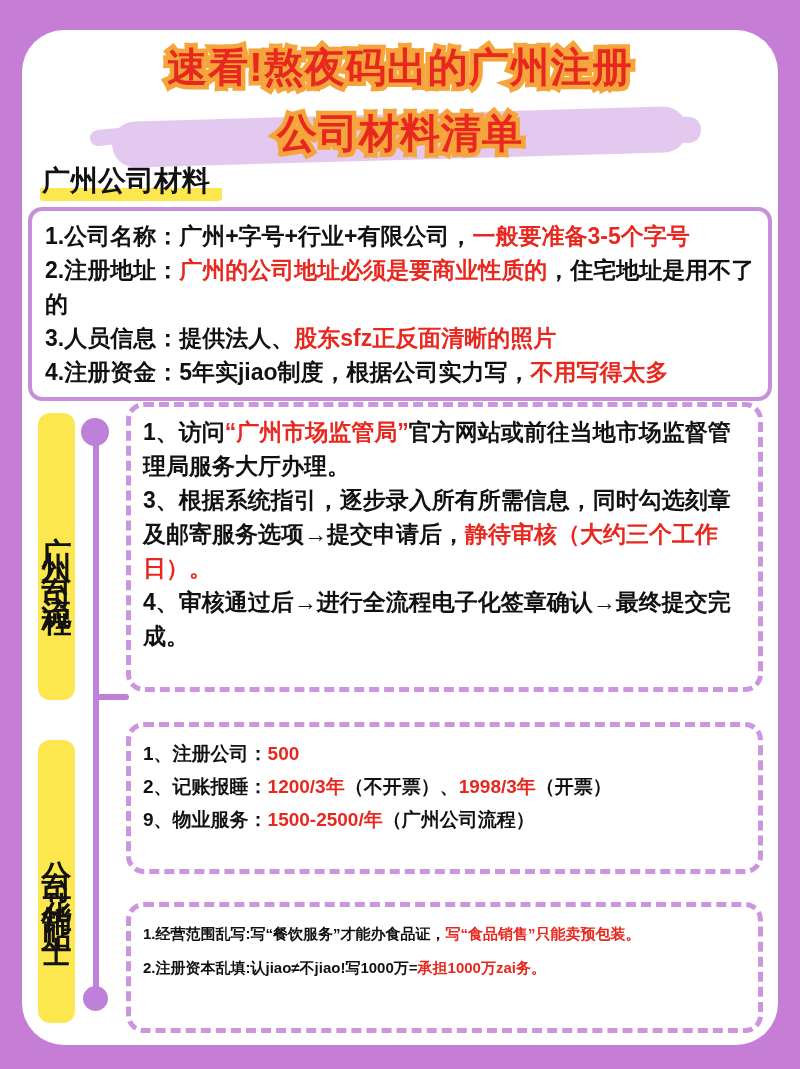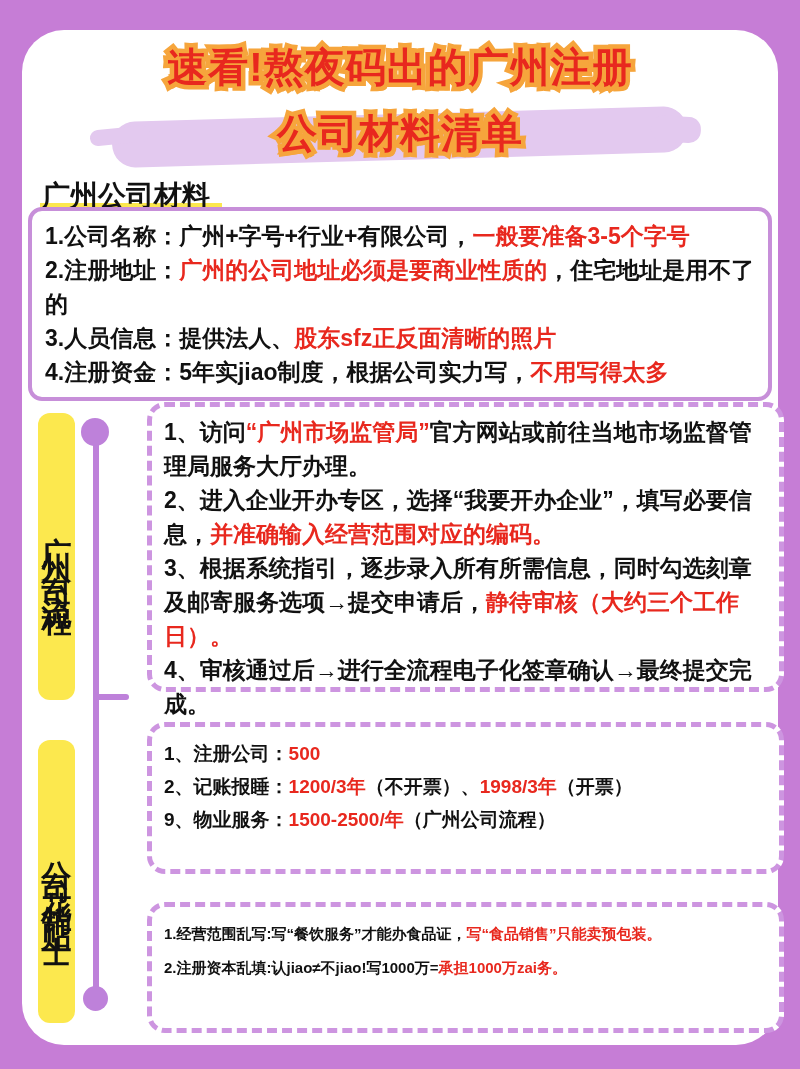--- a/index.html
+++ b/index.html
@@ -42,21 +42,21 @@
     background:#e3c9ef; border-radius:8px; transform:rotate(-4deg);
   }
   .brush:after {
     content:""; position:absolute; right:-14px; top:10px; width:50px; height:26px;
     background:#e3c9ef; border-radius:12px; transform:rotate(5deg);
   }
 
   
   .m-heading {
     position:absolute; left:18px; top:132px;
-    font-size:28px; font-weight:900; color:#111;margin-top:15px;
+    font-size:28px; font-weight:900; color:#111;
   }
   .m-heading .hl {
     background:linear-gradient(to top, #fce84e 36%, transparent 36%);
     padding:0 12px 5px 2px; border-radius:3px;
   }
 
   
   .m-box {
     position:absolute; left:6px; top:177px; width:744px;
     border:4px solid #c78fd9; border-radius:14px; background:#fff;
@@ -86,21 +86,21 @@
   .tl-dot { position:absolute; background:#be81da; border-radius:50%; }
   .tl-dot-top { left:59px; top:388px; width:28px; height:28px; }
   .tl-dot-bottom { left:61px; top:956px; width:25px; height:25px; }
   .tl-tick {
     position:absolute; left:74px; top:664px; width:33px; height:6px;
     background:#be81da; border-radius:3px;
   }
 
   
   .dash-box {
-    position:absolute; left:125px; width:637px;
+    position:absolute; left:104px; width:637px;
     border:5px dashed #cd95e0; border-radius:18px; background:#fff;
     color:#111; font-weight:700;
   }
   .flow-box { top:372px; height:290px; padding:8px 12px; font-size:23px; line-height:34px; }
   .cost-box { top:692px; height:152px; padding:10px 12px; font-size:19px; line-height:33px; }
   .tips-box { top:872px; height:131px; padding:10px 12px; font-size:15px; line-height:34px; }
 
   .red { color:#e8281e;margin-top:48px; }
 </style>
 </head>
@@ -139,21 +139,20 @@
       <span>公司花销贴士</span>
     </div>
 
     <div class="tl-line"></div>
     <div class="tl-dot tl-dot-top"></div>
     <div class="tl-dot tl-dot-bottom"></div>
     <div class="tl-tick"></div>
 
     <div class="dash-box flow-box">
       <div class="step"><span>1、访问</span><span class="red">“广州市场监管局”</span><span>官方网站或前往当地市场监督管理局服务大厅办理。</span></div>
-      <div class="step"><span>2、进入企业开办专区，选择“我要开办企业”，填写必要信息，</span><span class="red">并准确输入经营范围对应的编码。</span></div>
       <div class="step"><span>3、根据系统指引，逐步录入所有所需信息，同时勾选刻章及邮寄服务选项→提交申请后，</span><span class="red">静待审核（大约三个工作日）。</span></div>
       <div class="step"><span>4、审核通过后→进行全流程电子化签章确认→最终提交完成。</span></div>
     </div>
 
     <div class="dash-box cost-box">
       <div class="cost-item"><span>1、注册公司：</span><span class="red">500</span></div>
       <div class="cost-item"><span>2、记账报睡：</span><span class="red">1200/3年</span><span>（不开票）、</span><span class="red">1998/3年</span><span>（开票）</span></div>
       <div class="cost-item"><span>9、物业服务：</span><span class="red">1500-2500/年</span><span>（广州公司流程）</span></div>
     </div>
 

